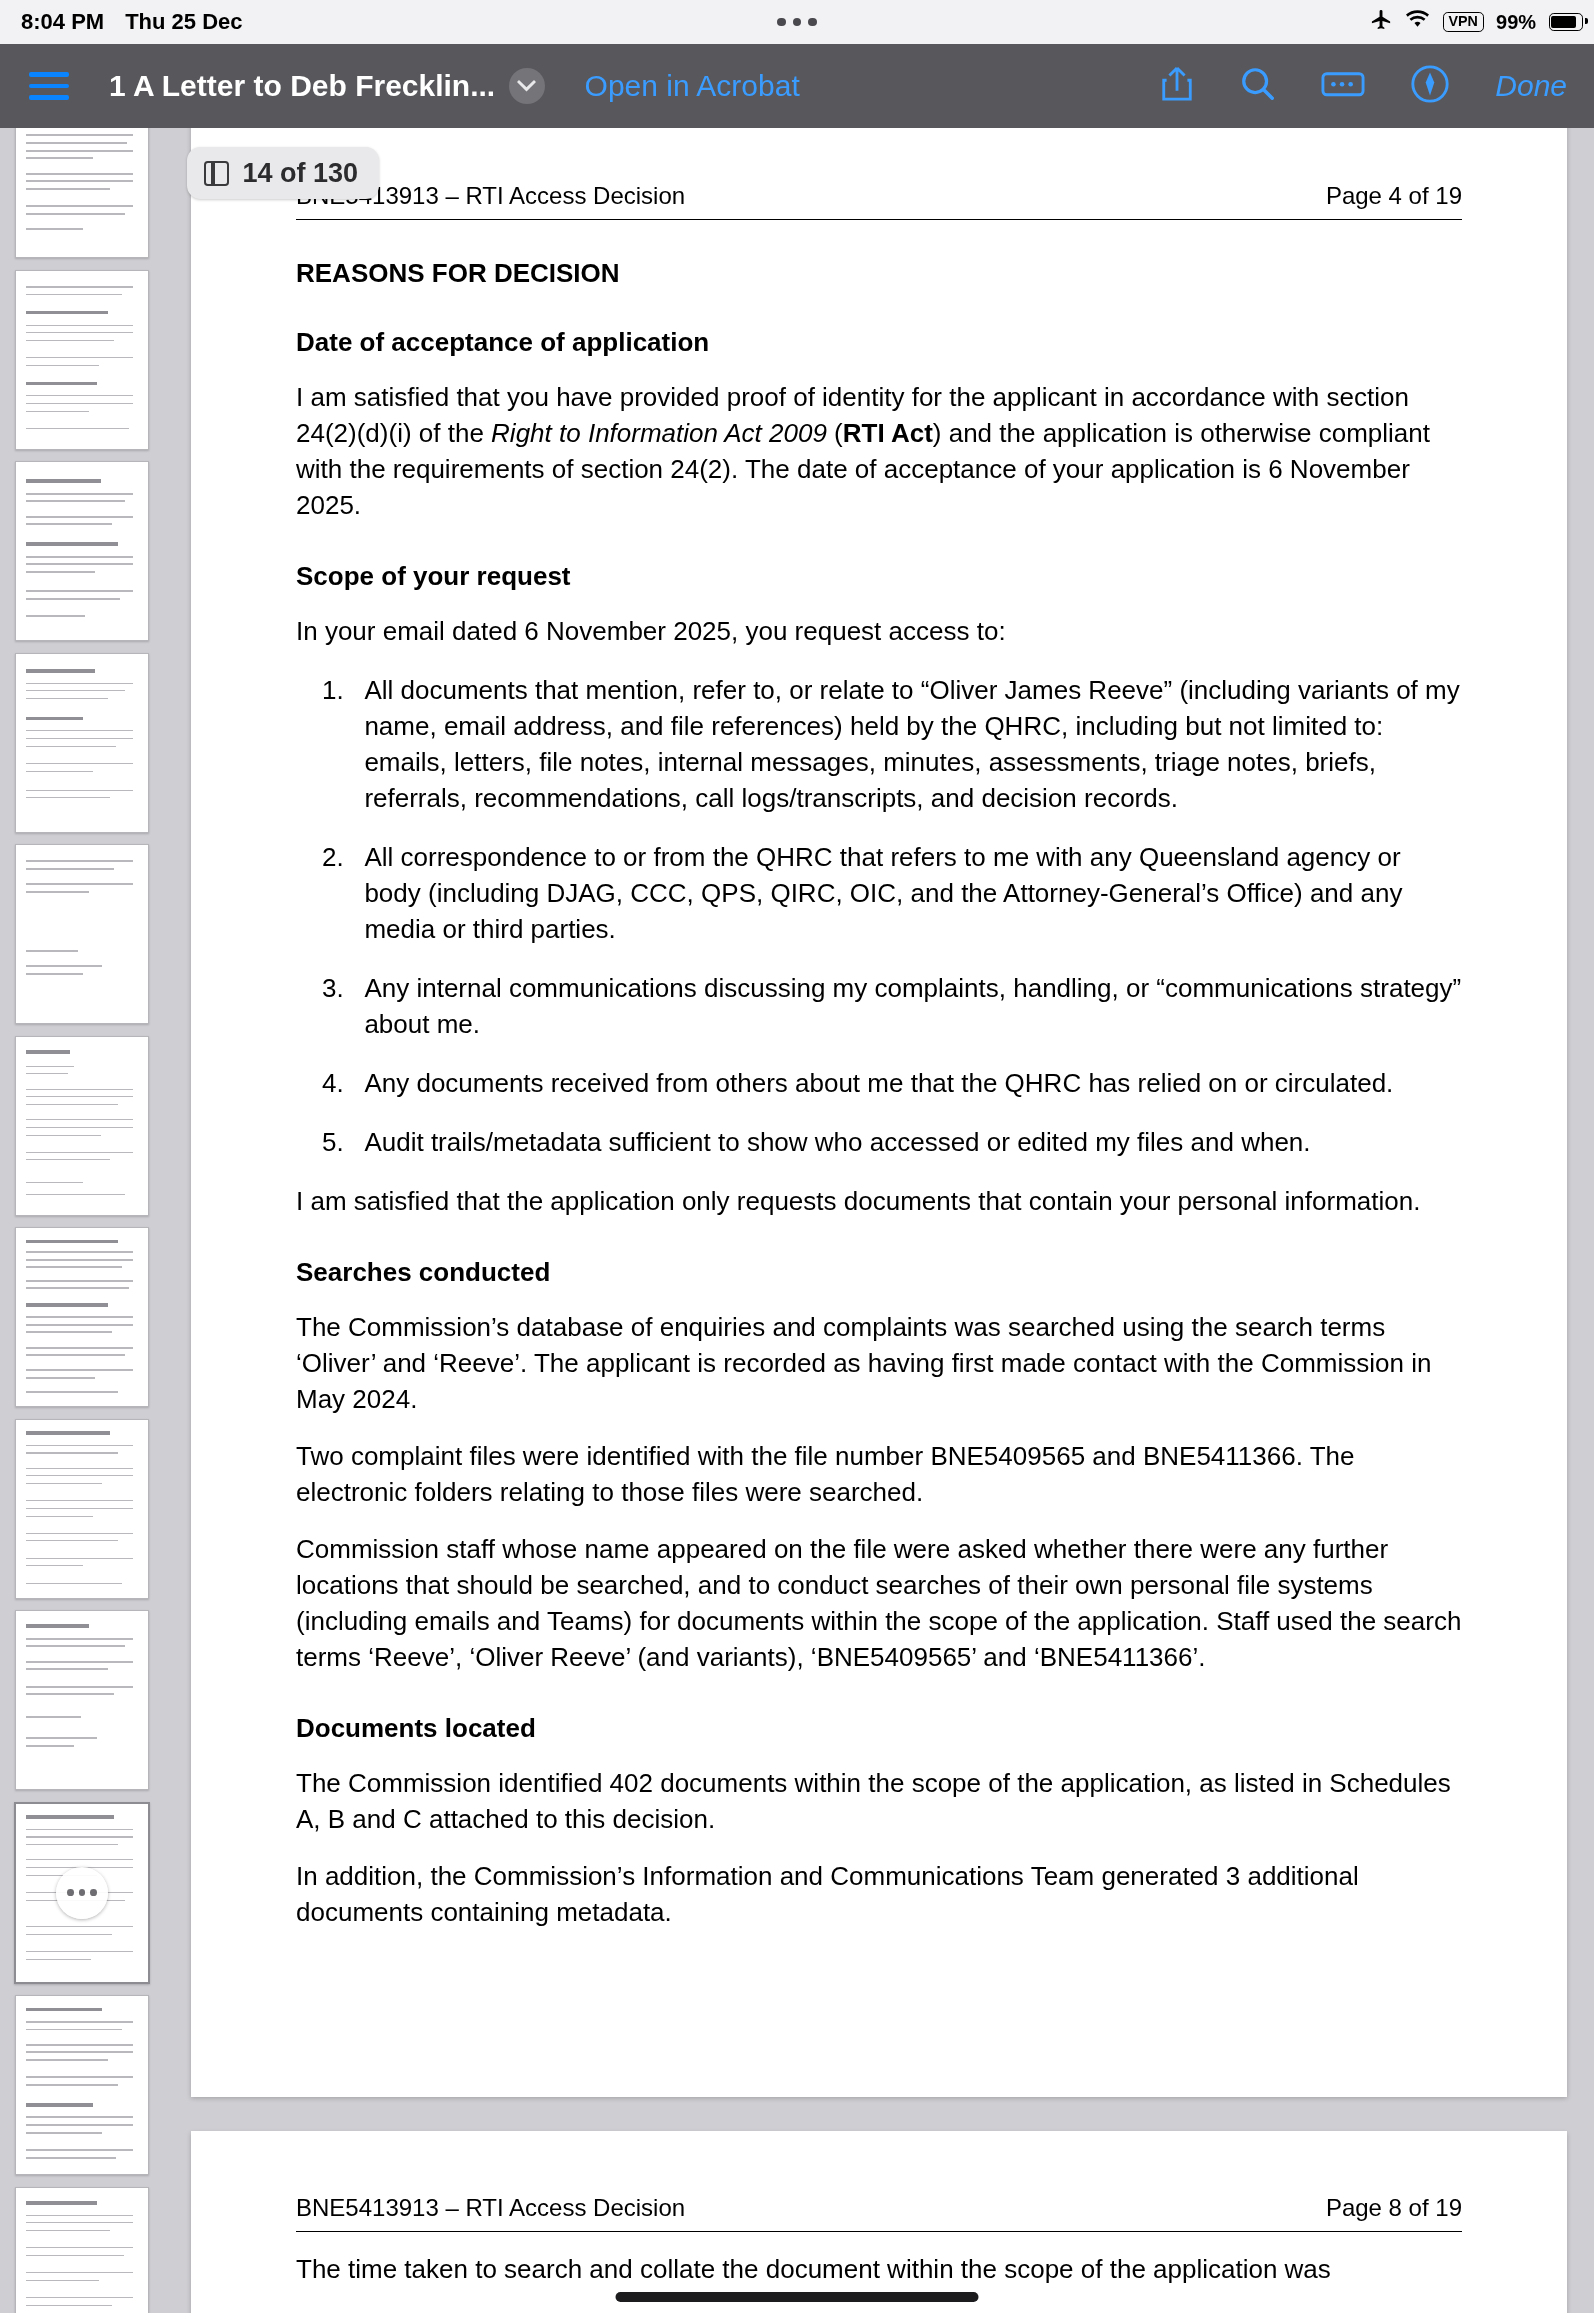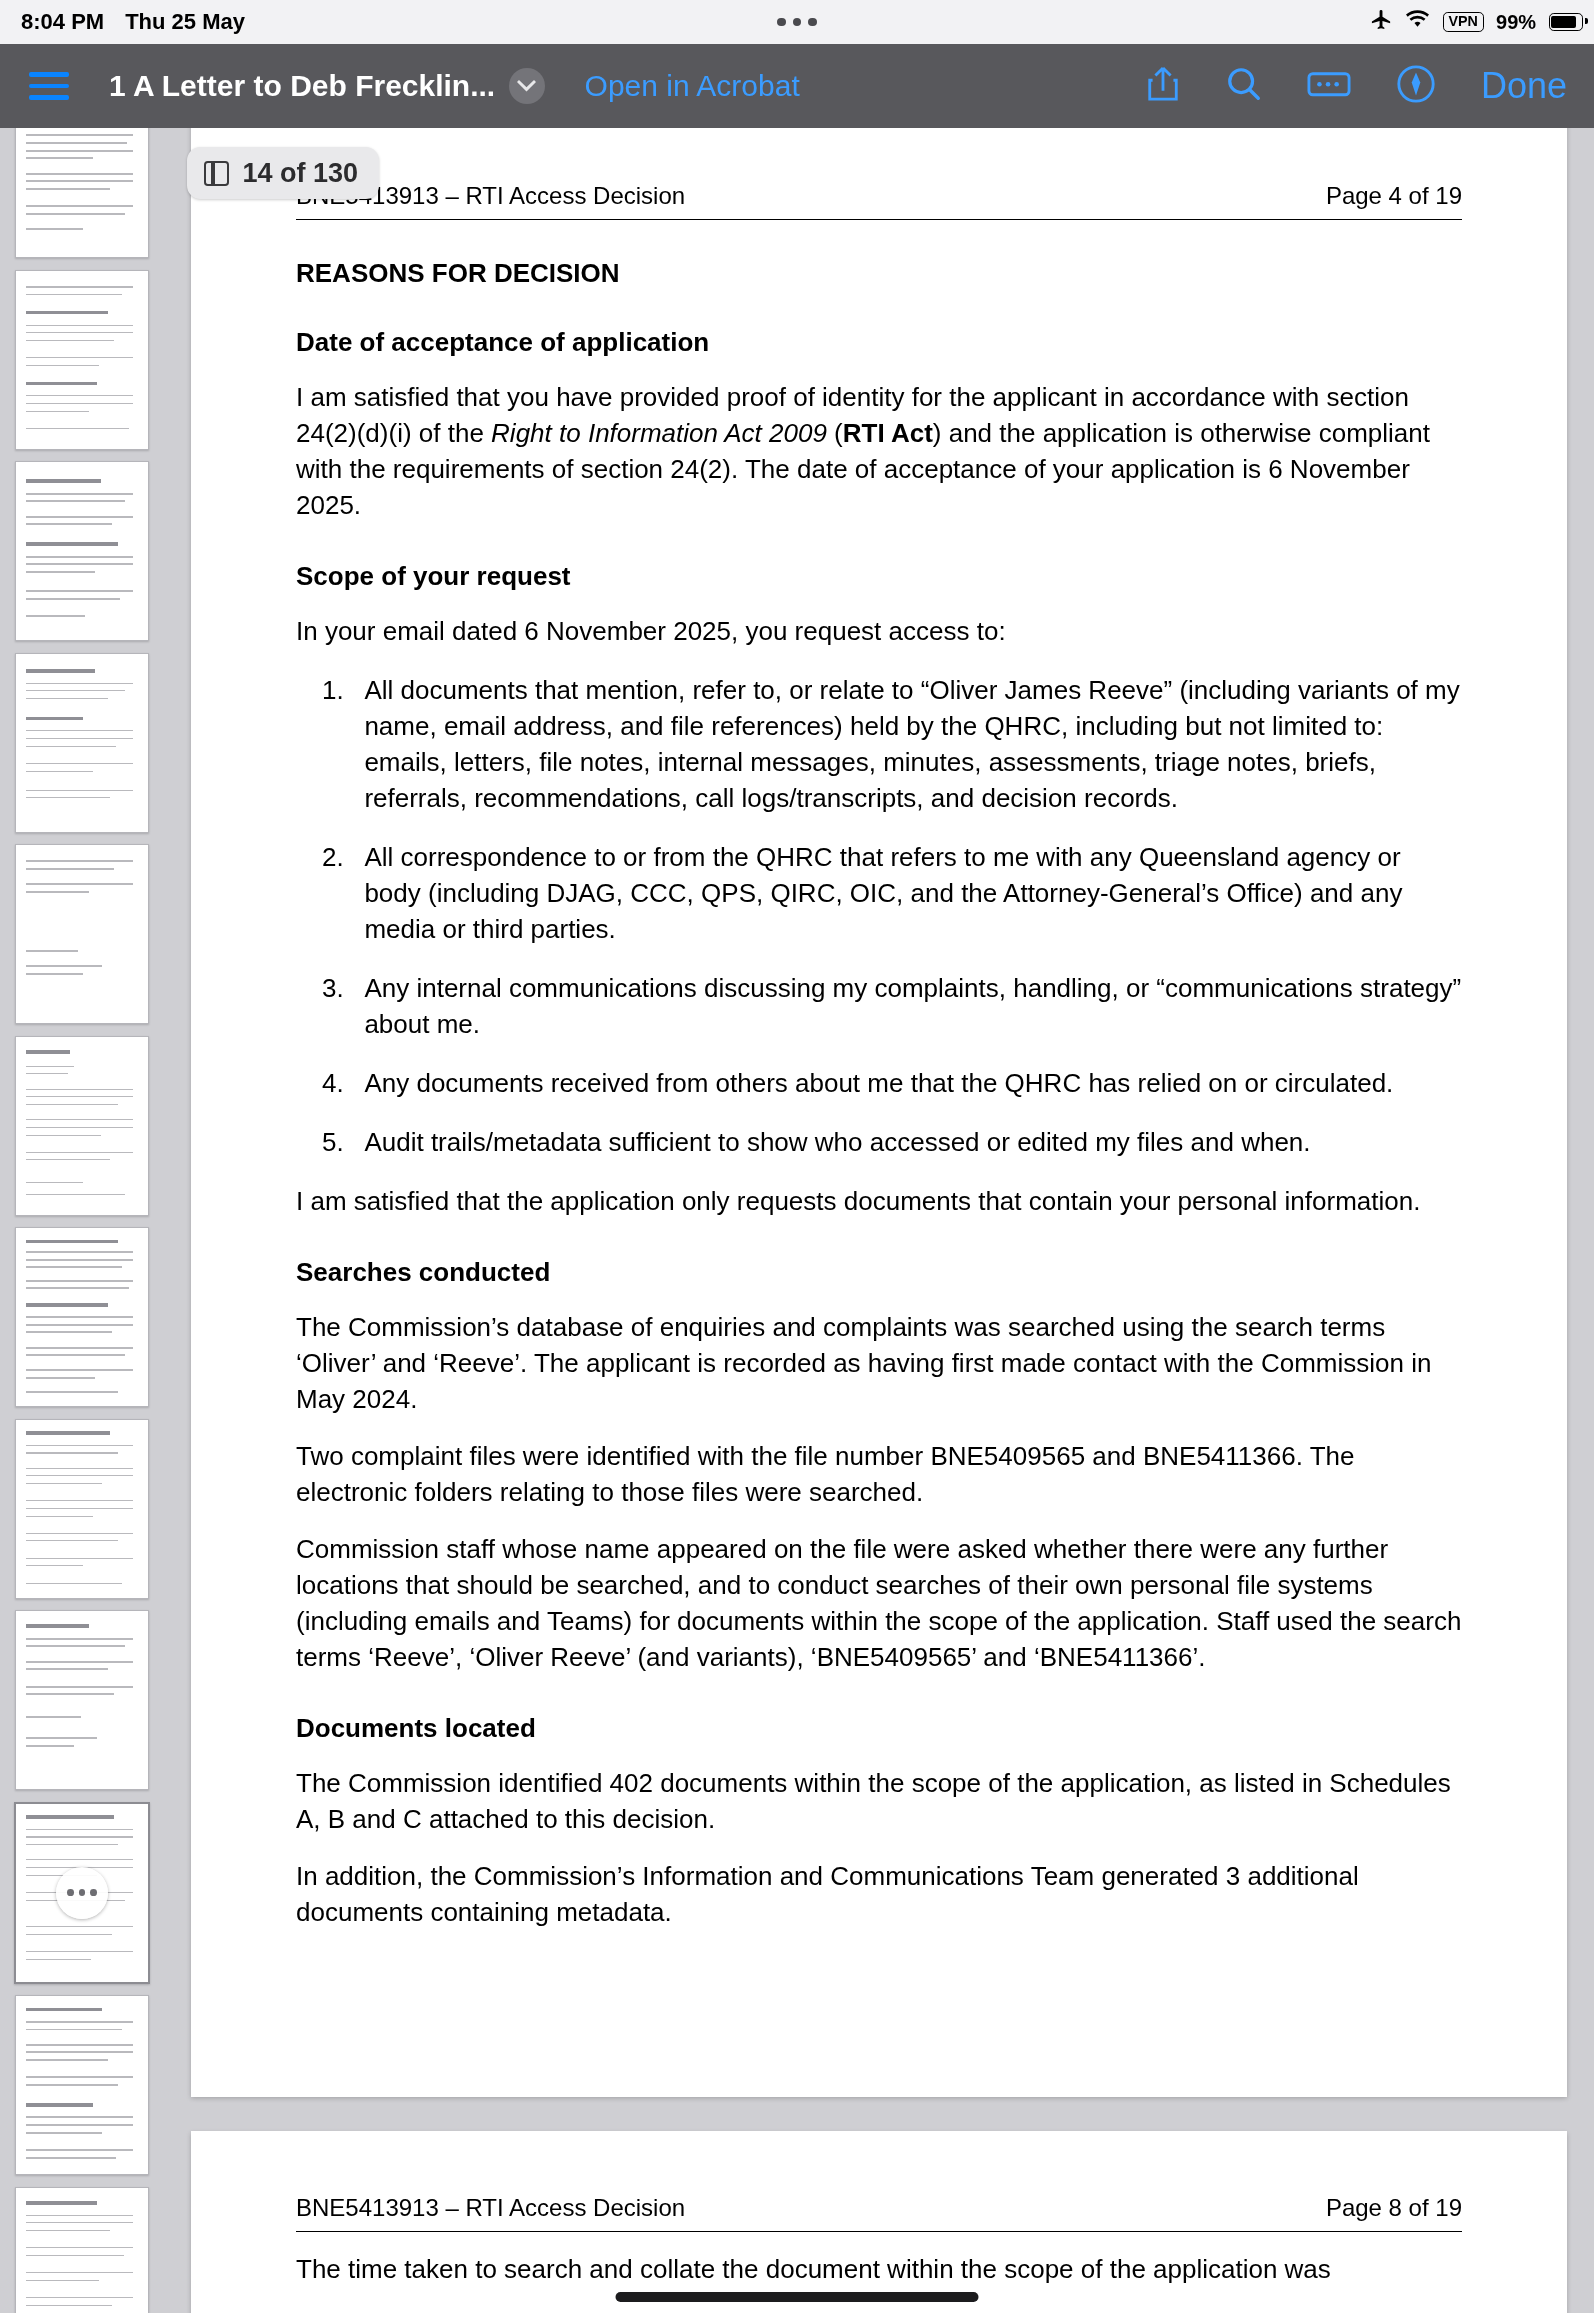--- a/index.html
+++ b/index.html
@@ -145,23 +145,24 @@
   }
   .tb-icons {
     position: absolute;
     right: 27px;
     display: flex;
     align-items: center;
     gap: 44px;
   }
   .tb-icon { cursor: pointer; }
   .tb-done {
-    font-size: 36px;
+    font-size: 30px;
     color: #3b9cff;
     cursor: pointer;
+    font-style: italic;
   }
 
   
   .content {
     position: absolute;
     top: 128px; left: 0;
     width: 1594px;
     height: 2185px;
     background: #cfcfd3;
     overflow: hidden;
@@ -323,21 +324,21 @@
   }
 </style>
 </head>
 <body>
 
 <div id="screen">
 
   <div class="statusbar">
     <div class="sb-left">
       <span>8:04 PM</span>
-      <span>Thu 25 May</span>
+      <span>Thu 25 Dec</span>
     </div>
     <div class="sb-center">
       <span class="dots">
           <i></i>
           <i></i>
           <i></i>
         </span>
     </div>
     <div class="sb-right">
       <span>

